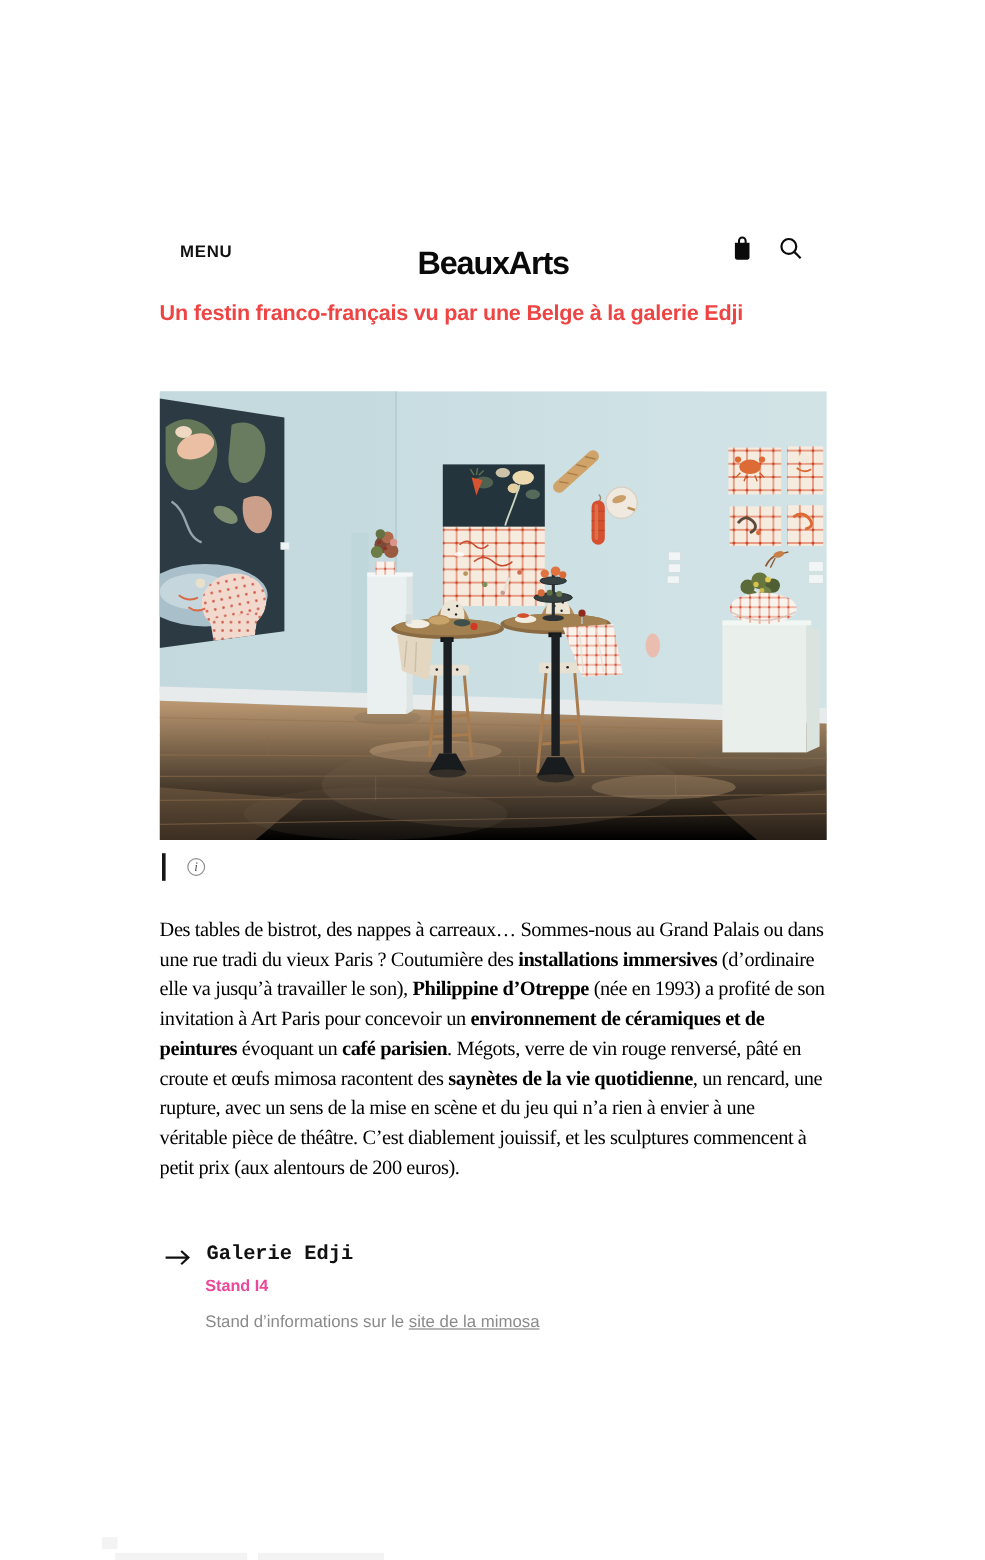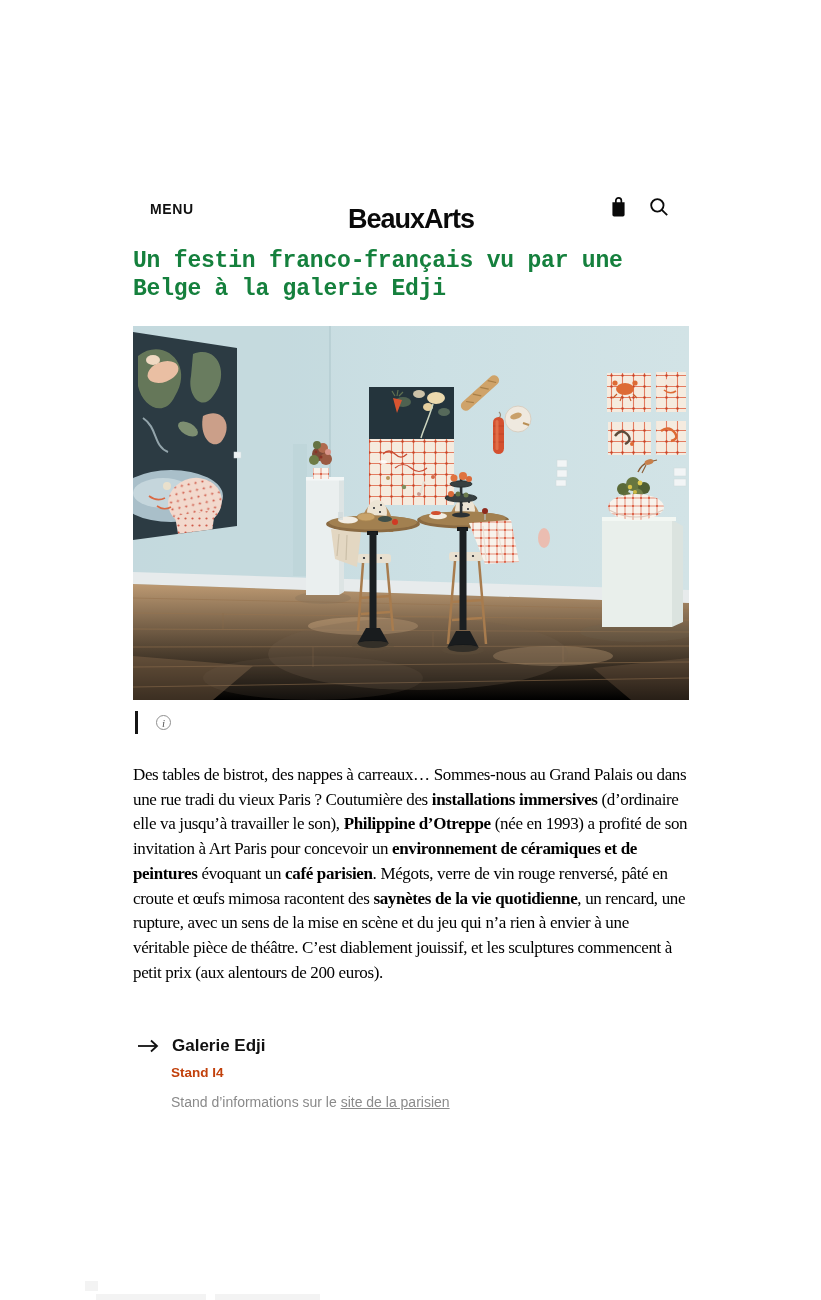--- a/index.html
+++ b/index.html
@@ -10,22 +10,22 @@
   .header{position:absolute;left:133px;top:192px;width:556px;height:34px;}
   .menu-btn{position:absolute;left:17px;top:9px;font-size:14px;font-weight:700;
             letter-spacing:.6px;color:#111;cursor:pointer;background:none;border:none;padding:0;
             font-family:"Liberation Sans",sans-serif;}
   .logo{position:absolute;left:0;right:0;top:12px;text-align:center;font-size:27px;font-weight:800;
         letter-spacing:-1px;color:#0a0a0a;cursor:pointer;}
   .hdr-icons{position:absolute;right:20px;top:3px;display:flex;align-items:center;gap:21px;}
   .icon-btn{background:none;border:none;padding:0;cursor:pointer;line-height:0;}
 
   
-  .title{position:absolute;left:133px;top:247px;width:556px;font-size:23px;line-height:28px;
-         font-weight:800;letter-spacing:-.2px;color:#15803d;margin:0;font-family:Liberation Mono, monospace;}
+  .title{position:absolute;left:133px;top:247px;width:556px;font-size:18px;line-height:28px;
+         font-weight:800;letter-spacing:-.2px;color:#ef4444;margin:0;}
 
   
   .hero{position:absolute;left:133px;top:326px;width:556px;height:374px;line-height:0;}
 
   
   .caption{position:absolute;left:135px;top:711px;width:554px;display:flex;align-items:center;}
   .cap-bar{width:3px;height:23px;background:#161616;margin-right:9px;flex:0 0 auto;}
   .cap-text{font-size:13px;font-style:italic;font-weight:600;color:#3f3f3f;letter-spacing:-.1px;}
   .cap-info{margin-left:9px;flex:0 0 auto;width:15px;height:15px;border:1.4px solid #8f8f8f;
             border-radius:50%;display:inline-flex;align-items:center;justify-content:center;
@@ -33,24 +33,24 @@
             background:none;cursor:pointer;padding:0;}
 
   
   .body-text{position:absolute;left:133px;top:763px;width:556px;margin:0;
              font-family:"Liberation Serif","DejaVu Serif",serif;
              font-size:17px;line-height:24.7px;letter-spacing:-.35px;color:#000000;}
   .body-text strong{font-weight:700;}
 
   
   .gal{position:absolute;left:137px;top:1036px;width:480px;}
-  .gal-row{display:flex;align-items:center;}
+  .gal-row{display:flex;align-items:flex-end;font-family:Liberation Mono, monospace;}
   .gal-arrow{line-height:0;margin-right:12px;flex:0 0 auto;}
   .gal-name{font-size:17px;font-weight:700;color:#111;cursor:pointer;}
-  .gal-stand{margin:9px 0 0 34px;font-size:13.5px;font-weight:700;color:#c2410c;}
+  .gal-stand{margin:9px 0 0 34px;font-size:13.5px;font-weight:700;color:#ec4899;}
   .gal-more{margin:14px 0 0 34px;font-size:14px;color:#8a8a8a;}
   .gal-more a{color:#8a8a8a;text-decoration:underline;cursor:pointer;}
 
   
   .remnant{position:absolute;background:#f3f3f3;}
   .r1{left:85px;top:1281px;width:13px;height:10px;}
   .r2{left:96px;top:1294px;width:110px;height:6px;}
   .r3{left:215px;top:1294px;width:105px;height:6px;}
 </style>
 </head>
@@ -346,21 +346,21 @@
       <span class="gal-arrow">
         <svg width="23" height="14" viewBox="0 0 23 14">
           <line x1="1" y1="7" x2="20" y2="7" stroke="#111" stroke-width="1.8"></line>
           <polyline points="14,1.5 20,7 14,12.5" fill="none" stroke="#111" stroke-width="1.8"></polyline>
         </svg>
       </span>
       <a class="gal-name">Galerie Edji</a>
     </div>
     <div class="gal-stand">Stand I4</div>
     <div class="gal-more">
-      <span>Stand d’informations sur le </span><a>site de la parisien</a>
+      <span>Stand d’informations sur le </span><a>site de la mimosa</a>
     </div>
   </div>
 
   <div class="remnant r1"></div>
   <div class="remnant r2"></div>
   <div class="remnant r3"></div>
 
 </div>
 
 </body></html>

